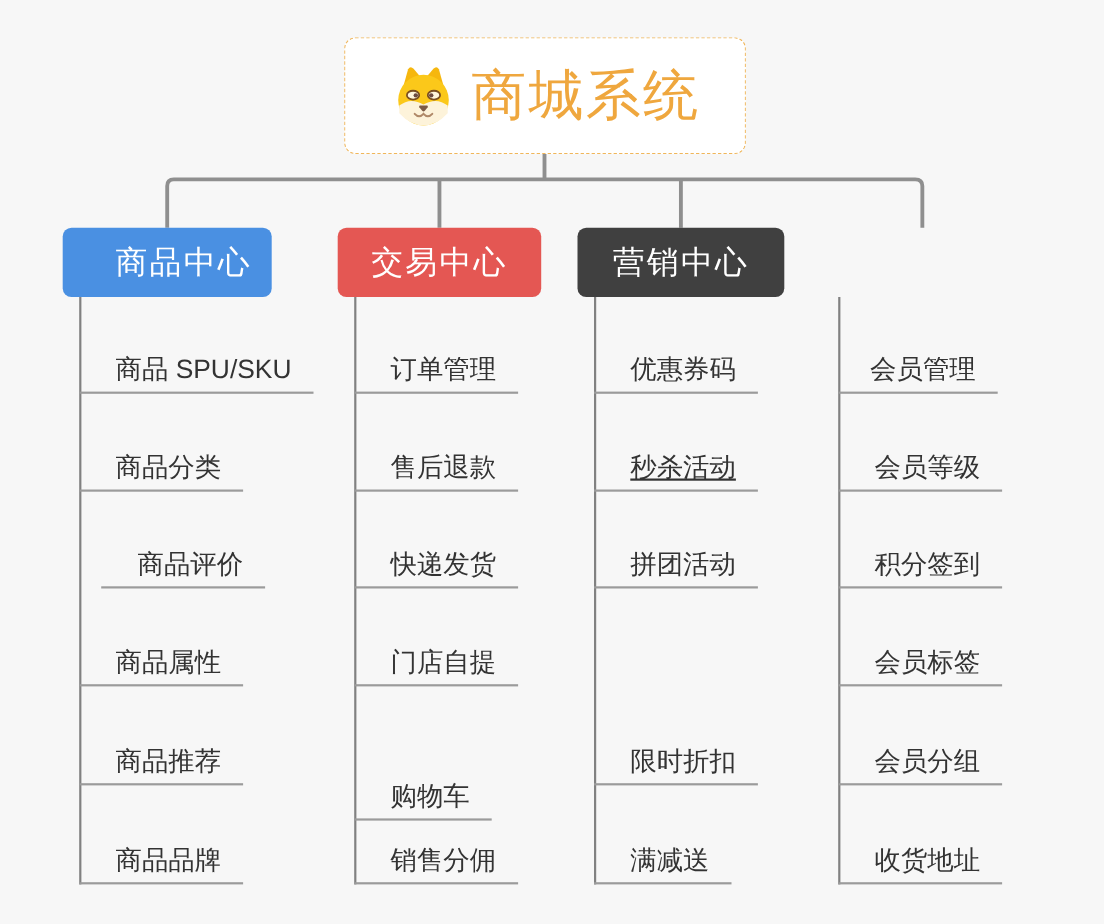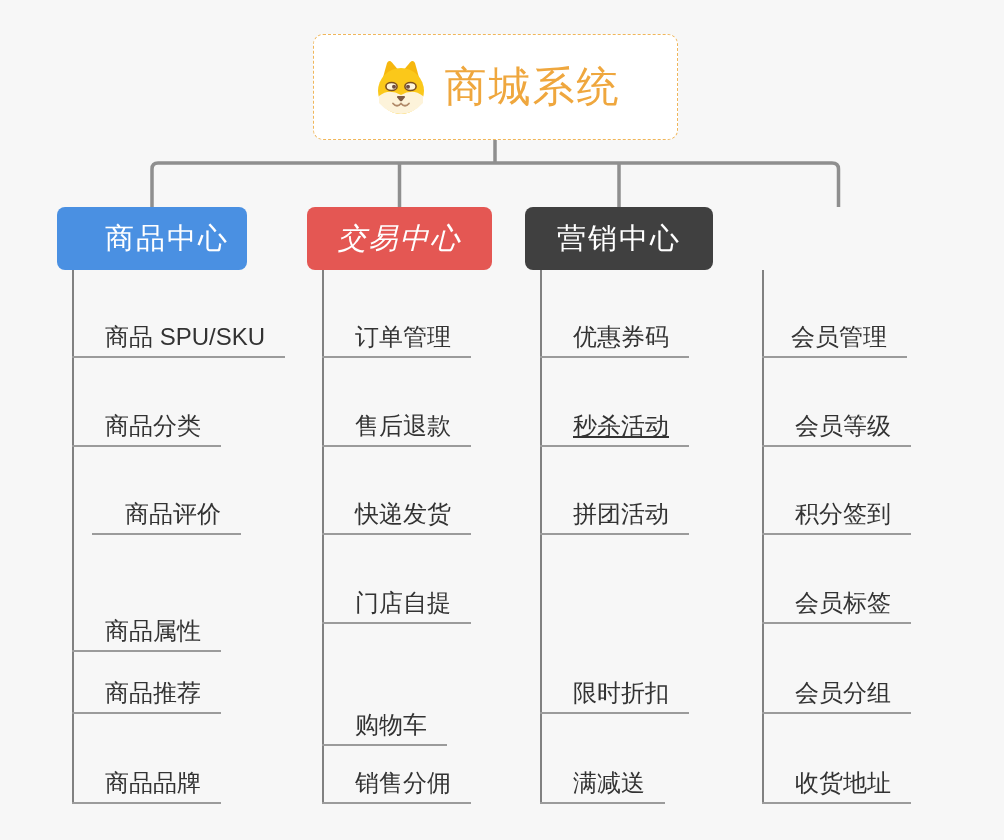--- a/index.html
+++ b/index.html
@@ -18,21 +18,21 @@
     position:absolute;
     left:313px;top:34px;width:365px;height:106px;
     background:#ffffff;
     border:1px dashed #f0b65a;
     border-radius:10px;
     box-sizing:border-box;
     display:flex;align-items:center;justify-content:center;
     gap:14px;
   }
   .root-title{
-    font-size:42px;
+    font-size:50px;
     color:#efa73e;
     letter-spacing:2px;
     white-space:nowrap;
   }
   .root-icon{width:60px;height:56px;flex:0 0 auto;}
   
   .tree-svg{position:absolute;left:0;top:138px;width:1004px;height:72px;}
   .spine{
     position:absolute;
     width:2px;
@@ -93,24 +93,24 @@
     <span class="root-title">商城系统</span>
   </div>
 
 <div class="branch-node" style="left: 57px; top: 207px; width: 190px; height: 63px; background: rgb(74, 144, 226); padding-left: 30px;">
       <span class="branch-label">商品中心</span>
     </div>
     <div class="spine" style="left: 72px; top: 270px; height: 534px;"></div>
     <div class="leaf-item" style="left: 72px; top: 318px;">商品 SPU/SKU</div>
     <div class="leaf-item" style="left: 72px; top: 407px;">商品分类</div>
     <div class="leaf-item" style="left: 68px; top: 495px; margin-left: 24px;">商品评价</div>
-    <div class="leaf-item" style="left: 72px; top: 612px;">商品属性</div>
+    <div class="leaf-item" style="left: 72px; top: 584px;">商品属性</div>
     <div class="leaf-item" style="left: 72px; top: 674px;">商品推荐</div>
     <div class="leaf-item" style="left: 72px; top: 764px;">商品品牌</div>
-    <div class="branch-node" style="left: 307px; top: 207px; width: 185px; height: 63px; background: rgb(228, 87, 83); font-style: italic;">
+    <div class="branch-node" style="left: 307px; top: 207px; width: 185px; height: 63px; background: rgb(228, 87, 83);">
       <span class="branch-label">交易中心</span>
     </div>
     <div class="spine" style="left: 322px; top: 270px; height: 534px;"></div>
     <div class="leaf-item" style="left: 322px; top: 318px;">订单管理</div>
     <div class="leaf-item" style="left: 322px; top: 407px;">售后退款</div>
     <div class="leaf-item" style="left: 322px; top: 495px;">快递发货</div>
     <div class="leaf-item" style="left: 322px; top: 584px;">门店自提</div>
     <div class="leaf-item" style="left: 322px; top: 674px; margin-top: 32px;">购物车</div>
     <div class="leaf-item" style="left: 322px; top: 764px;">销售分佣</div>
     <div class="branch-node" style="left: 525px; top: 207px; width: 188px; height: 63px; background: #404040;">

